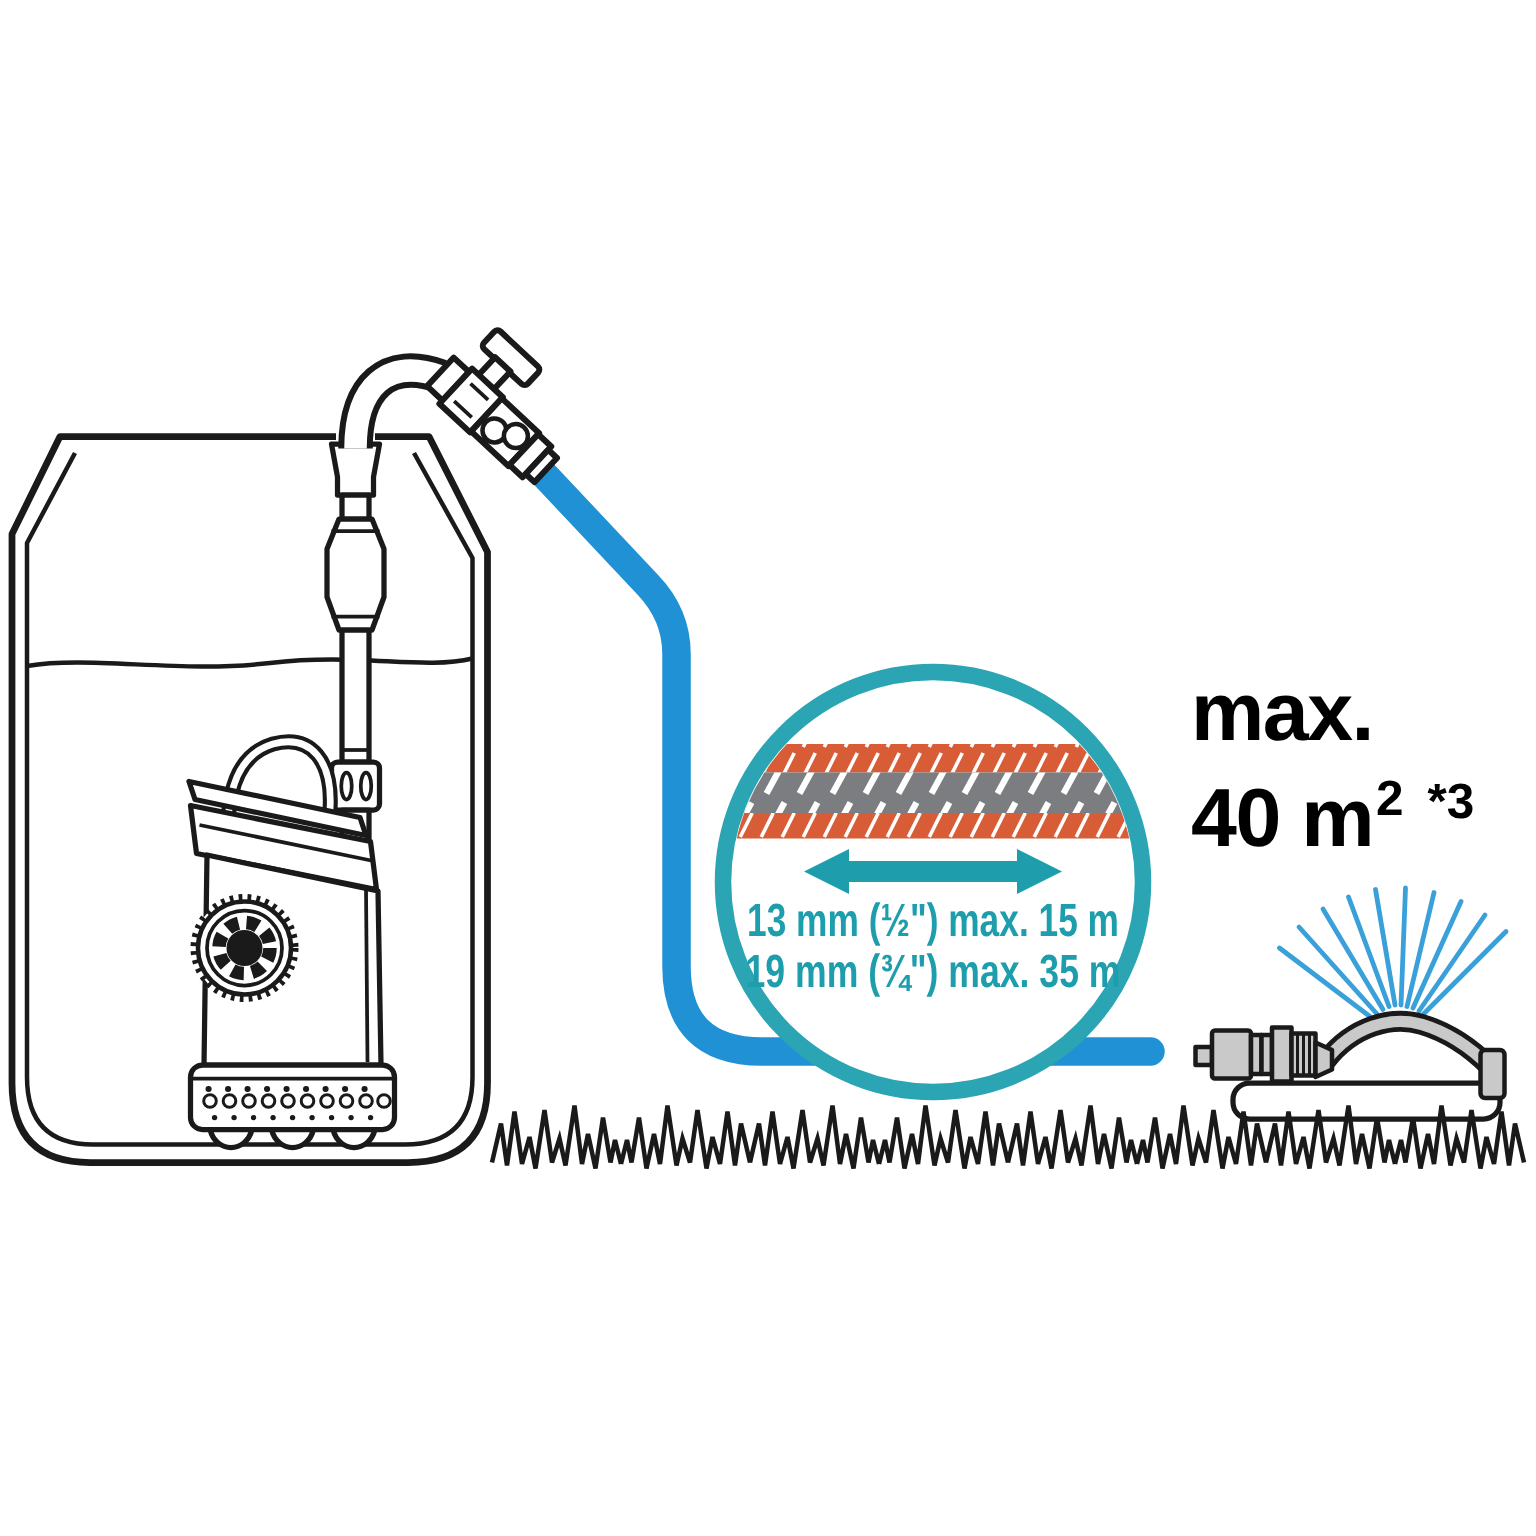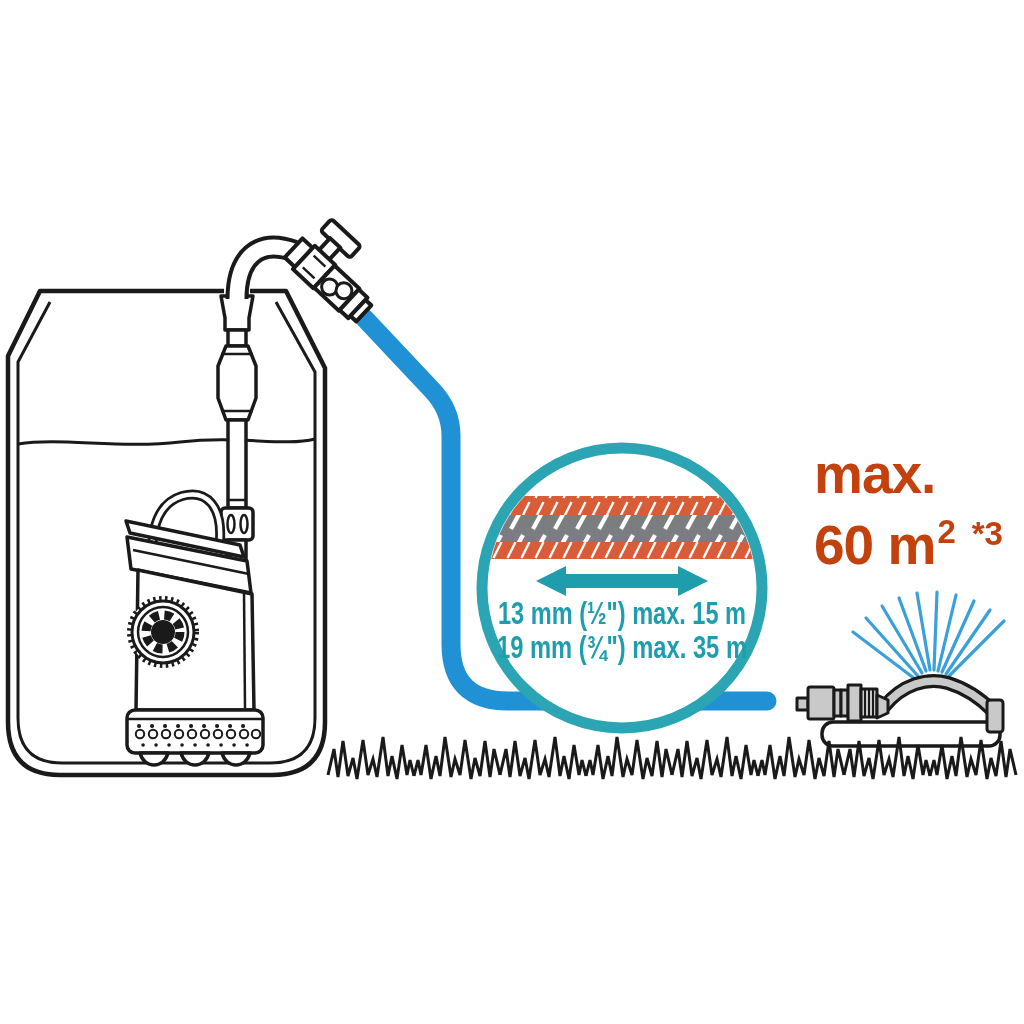--- a/index.html
+++ b/index.html
@@ -1,21 +1,21 @@
 <!DOCTYPE html>
 <html><head>
 <meta charset="utf-8">
 <style>
   html,body{margin:0;padding:0;background:#fff;}
   .stage{position:relative;width:1024px;height:1024px;background:#fff;overflow:hidden;
          font-family:"Liberation Sans",sans-serif;}
   svg{position:absolute;left:0;top:0;}
   svg text{font-family:"Liberation Sans",sans-serif;font-weight:bold;}
   .ink{stroke:#1a1a1a;}
-  .max-block{position:absolute;left:814px;top:445px;color:#c2410c;font-weight:bold;
+  .max-block{position:absolute;left:794px;top:445px;color:#000000;font-weight:bold;
              font-size:55px;line-height:58px;letter-spacing:-1px;white-space:nowrap;}
   .max-block .sup{font-size:33px;vertical-align:21px;margin-left:2px;letter-spacing:0;}
   .max-block .foot{font-size:33px;vertical-align:19px;margin-left:16px;letter-spacing:0;}
 </style>
 </head>
 <body>
 
 <div class="stage">
   <svg width="1024" height="1024" viewBox="0 0 1024 1024">
     <defs>
@@ -173,15 +173,15 @@
       <use href="#tuft" transform="translate(1344,0) scale(-1,1)" x="672"></use>
       <use href="#tuft" x="672"></use>
       <use href="#tuft" transform="translate(1688,0) scale(-1,1)" x="844"></use>
       <use href="#tuft" x="844"></use>
       <use href="#tuft" transform="translate(2032,0) scale(-1,1)" x="1016"></use>
     </g>
   </svg>
 
   <div class="max-block">
     <div>max.</div>
-    <div><span>60 m</span><span class="sup">2</span><span class="foot">*3</span></div>
+    <div><span>40 m</span><span class="sup">2</span><span class="foot">*3</span></div>
   </div>
 </div>
 
 </body></html>

